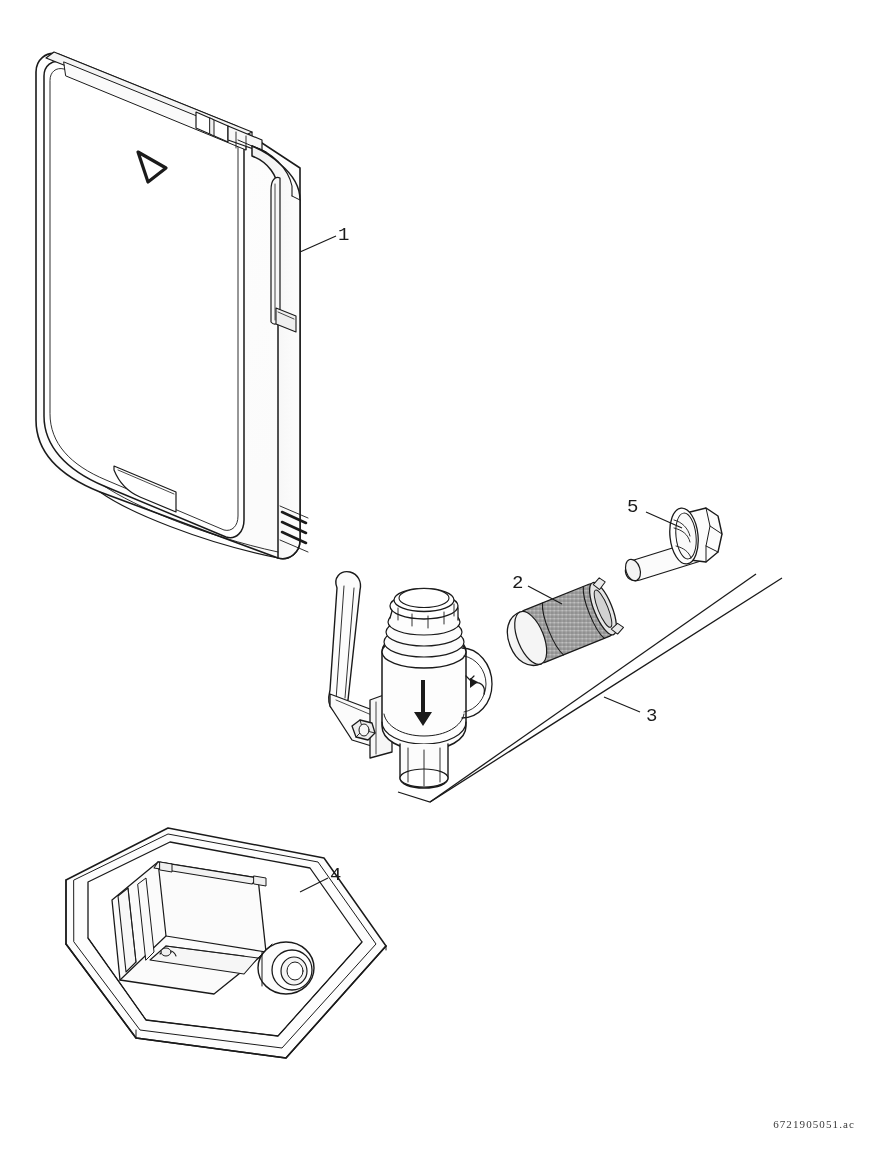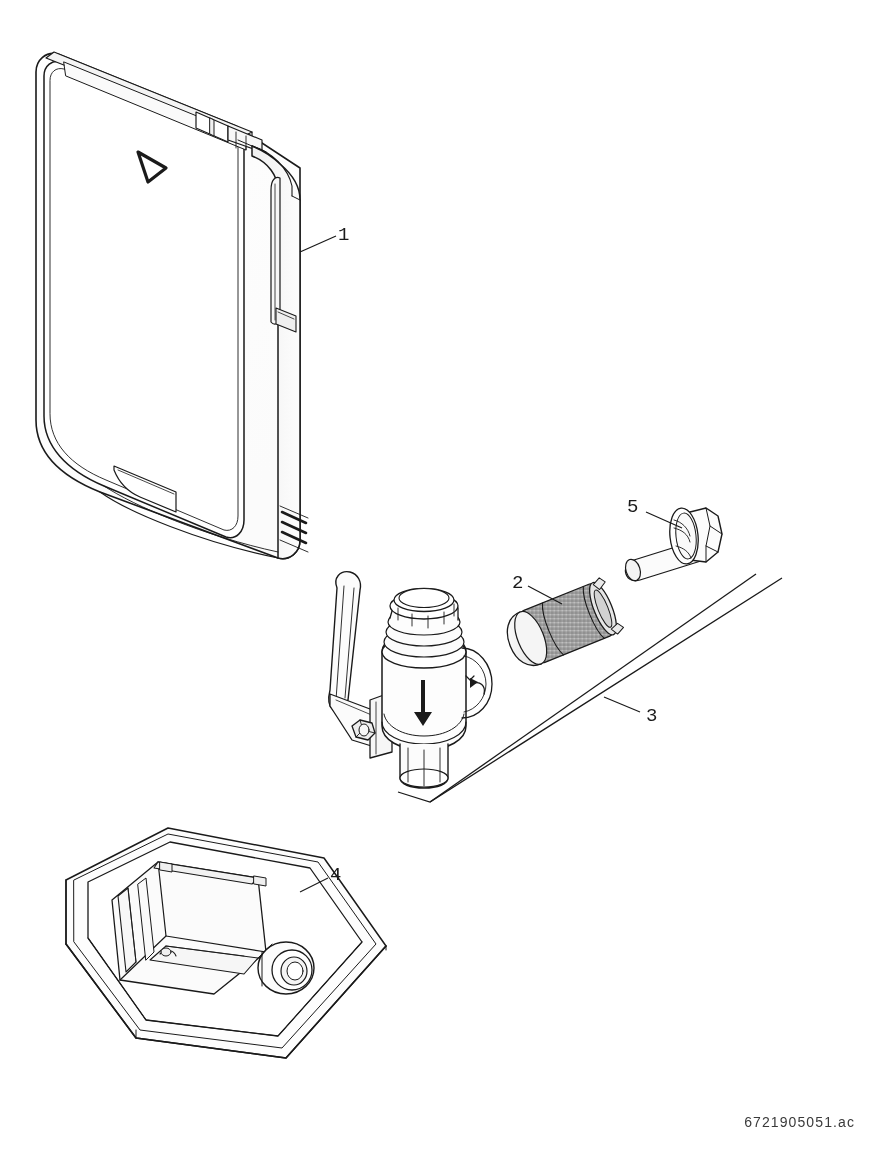--- a/index.html
+++ b/index.html
@@ -30,22 +30,22 @@
     font-family: "Liberation Mono", monospace;
     font-size: 19px;
     color: #1a1a1a;
     line-height: 1;
     user-select: none;
   }
   #doc-number {
     position: absolute;
     right: 28px;
     bottom: 36px;
-    font-family: Liberation Sans, sans-serif;
-    font-size: 14px;
+    font-family: Liberation Serif, serif;
+    font-size: 11px;
     letter-spacing: 1.1px;
     color: #3a3a3a;
     white-space: nowrap;
   }
 </style>
 </head>
 <body>
 
 <div id="page">
 

